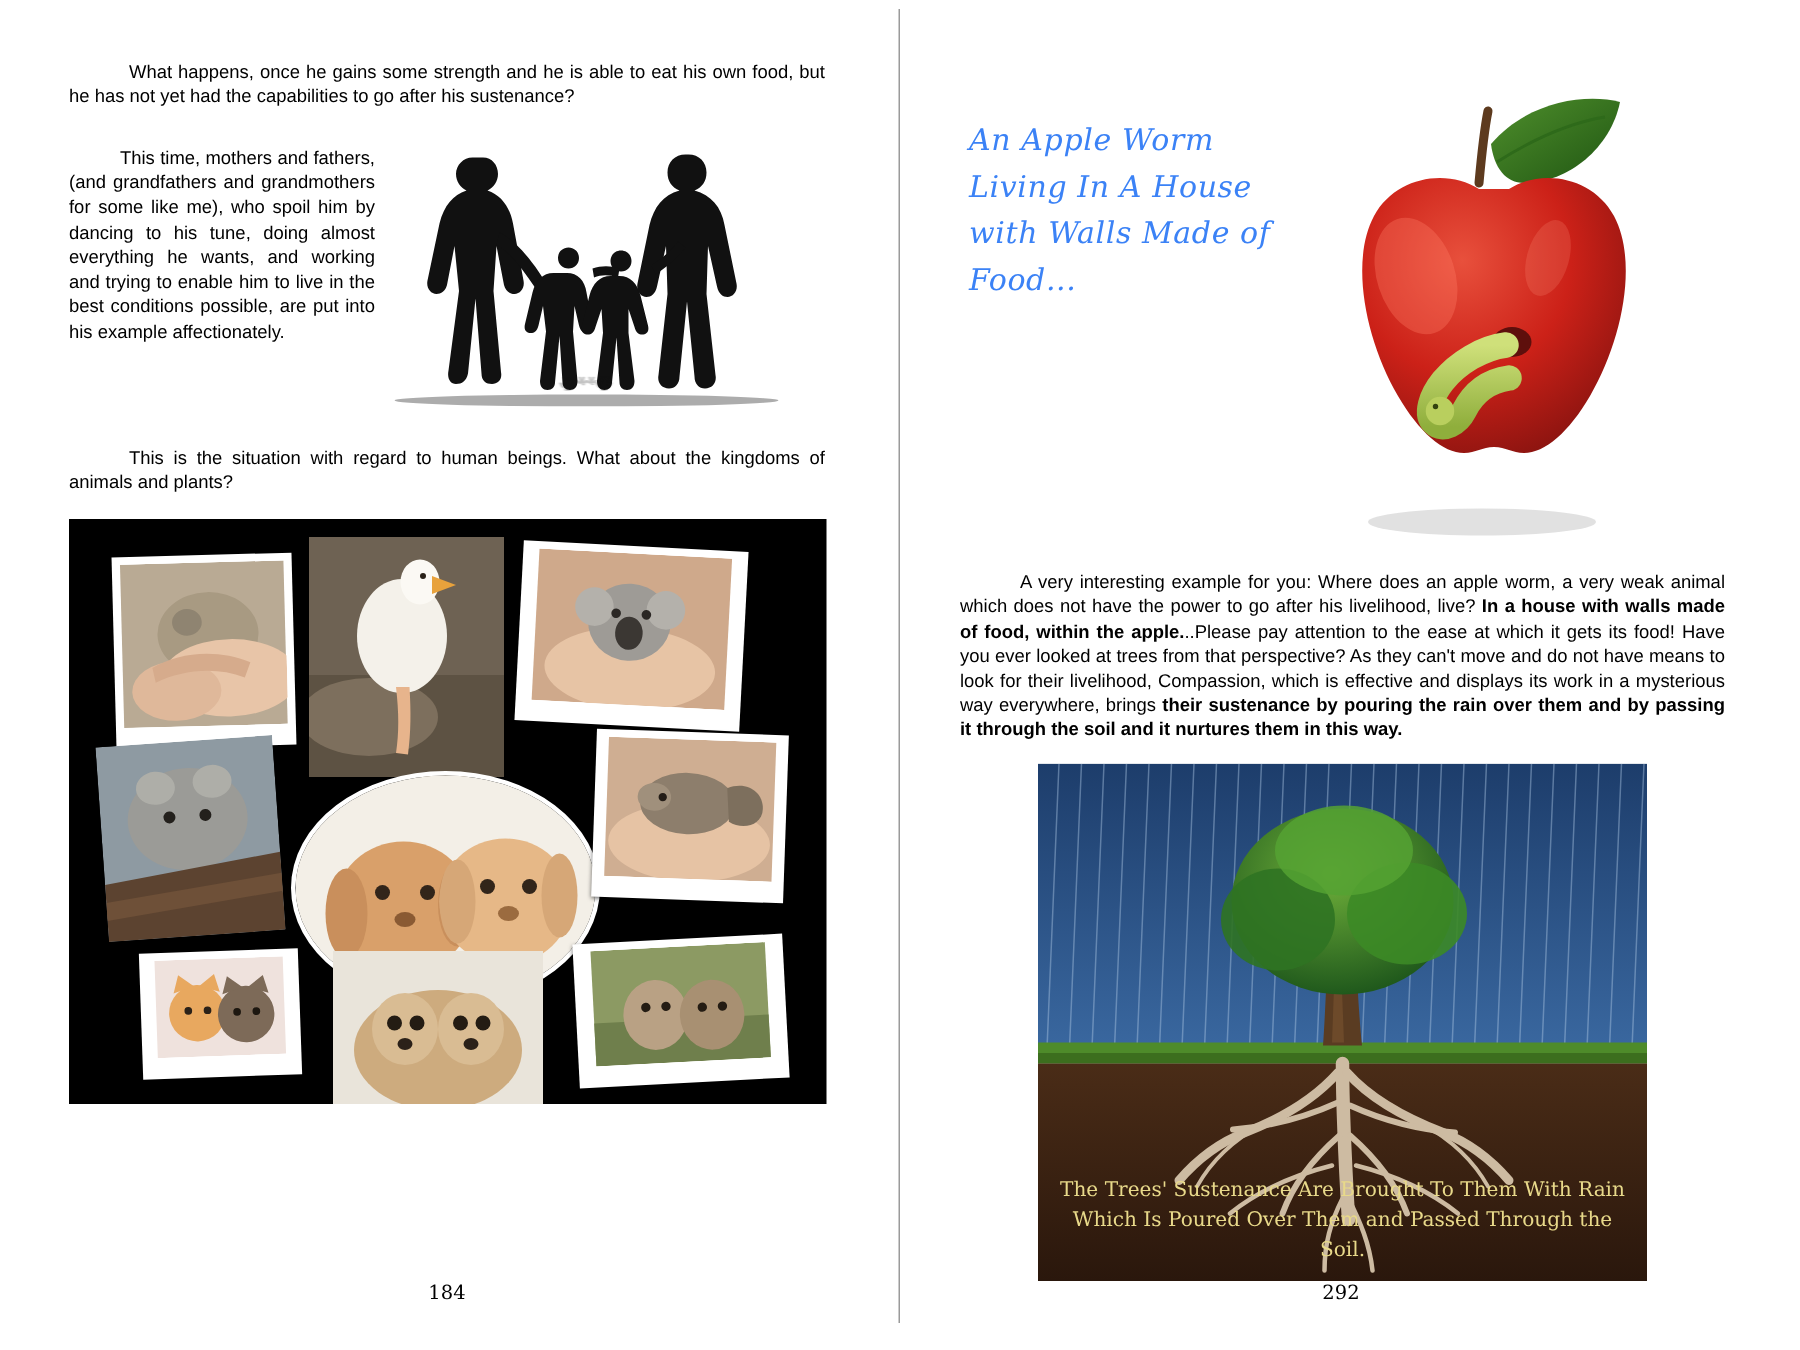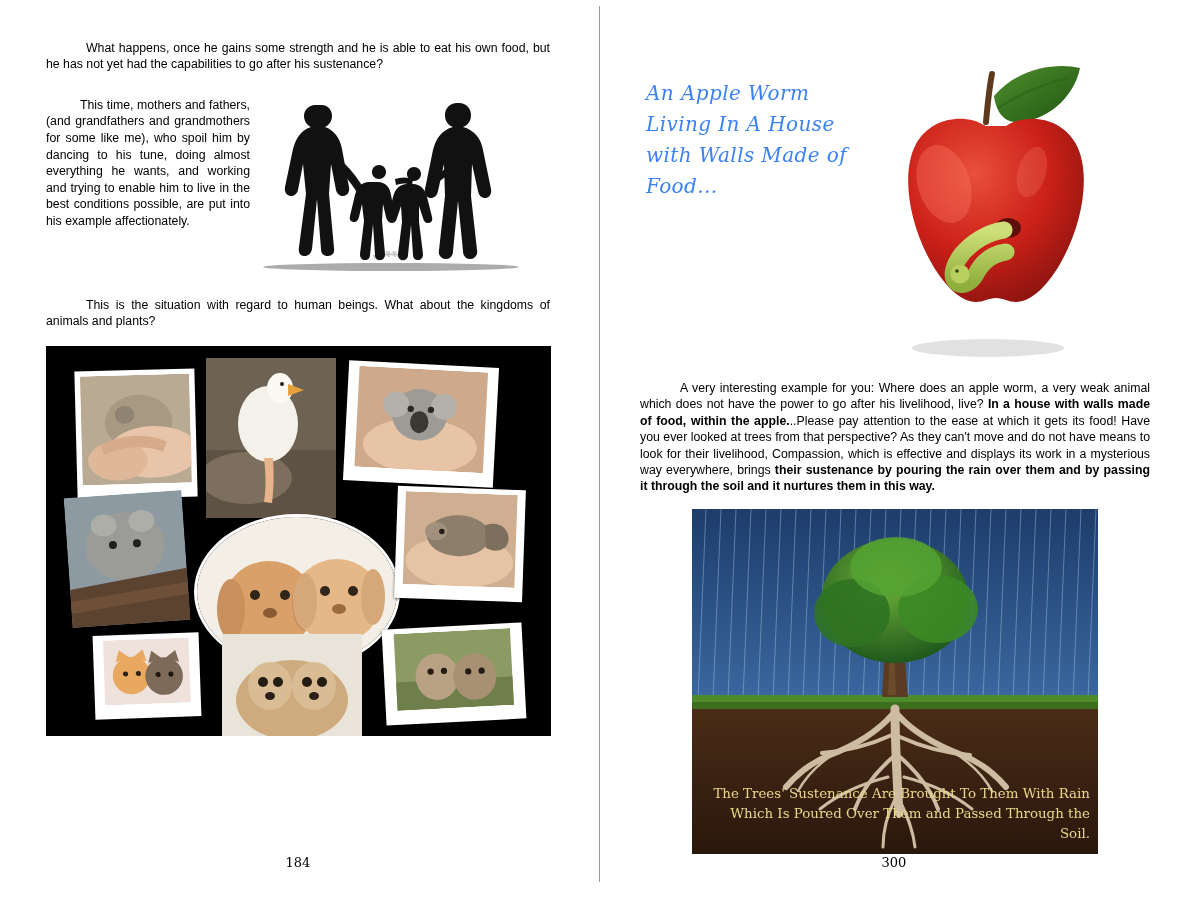--- a/index.html
+++ b/index.html
@@ -162,21 +162,21 @@
     width: 406px;
     height: 345px;
     margin: 14px auto 0 auto;
     overflow: hidden;
   }
   .tree-caption {
     position: absolute;
     left: 0;
     bottom: 0;
     width: 100%;
-    text-align: right;
+    text-align: center;
     font-family: "DejaVu Serif", serif;
     font-size: 13.4px;
     line-height: 20px;
     color: #e8d98a;
     padding: 6px 8px 10px 8px;
     box-sizing: border-box;
   }
 
   .folio {
     position: absolute;
@@ -463,16 +463,16 @@
           <path d="M212 268c24 6 48 16 68 32" stroke-width="3"></path>
           <path d="M203 290c-8 16-12 30-12 48" stroke-width="3"></path>
           <path d="M207 290c8 16 14 30 16 48" stroke-width="3"></path>
           <path d="M150 240c-18 10-34 24-44 42" stroke-width="2.5"></path>
           <path d="M256 240c18 10 34 24 44 42" stroke-width="2.5"></path>
         </g>
       </svg>
       <div class="tree-caption">The Trees' Sustenance Are Brought To Them With Rain Which Is Poured Over Them and Passed Through the Soil.</div>
     </div>
 
-    <div class="folio">300</div>
+    <div class="folio">292</div>
   </div>
 
 </div>
 
 </body></html>

